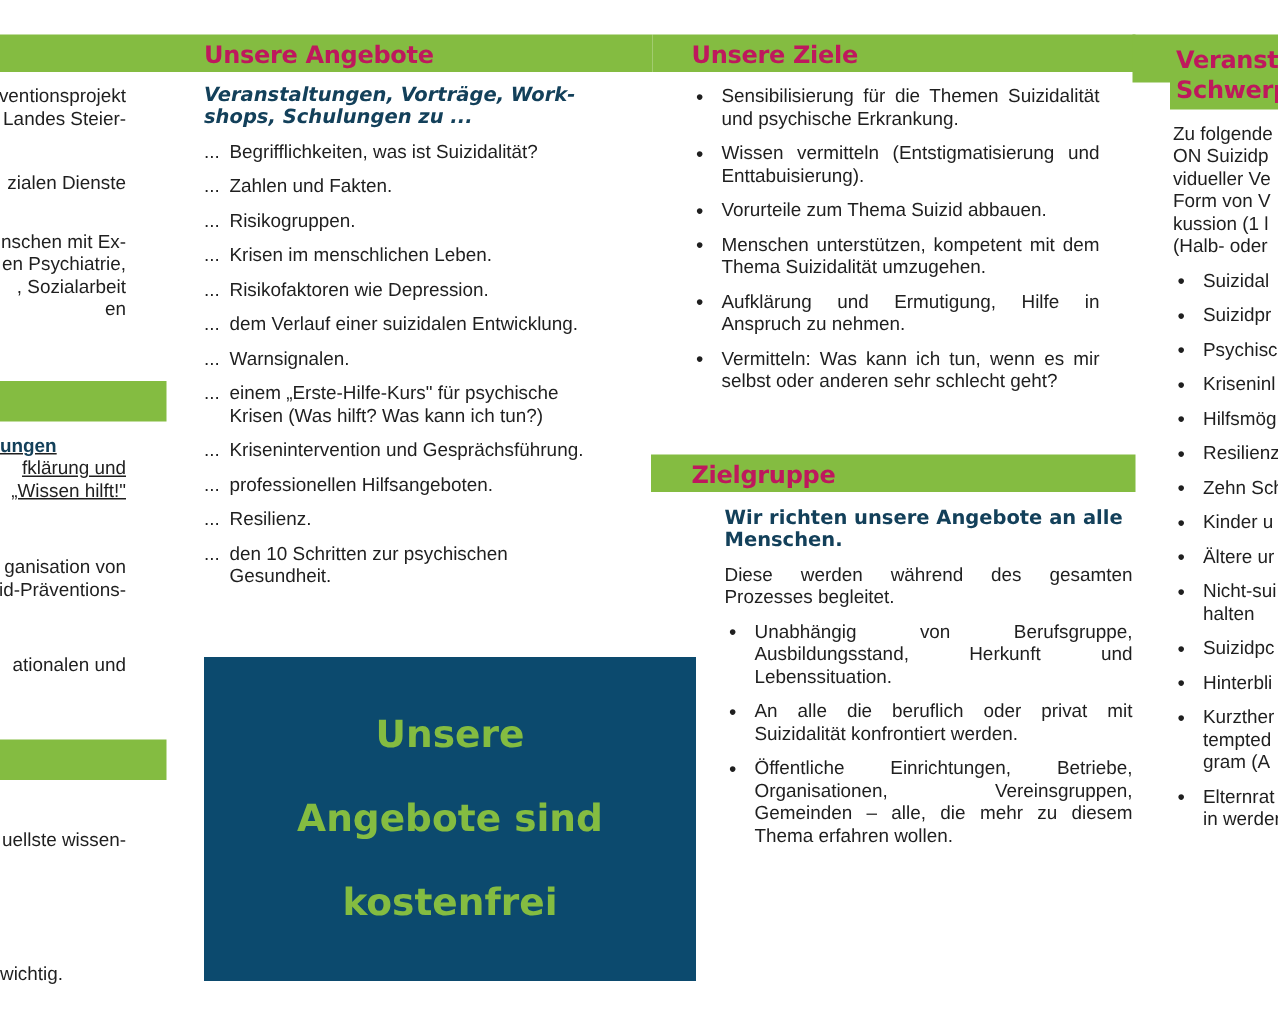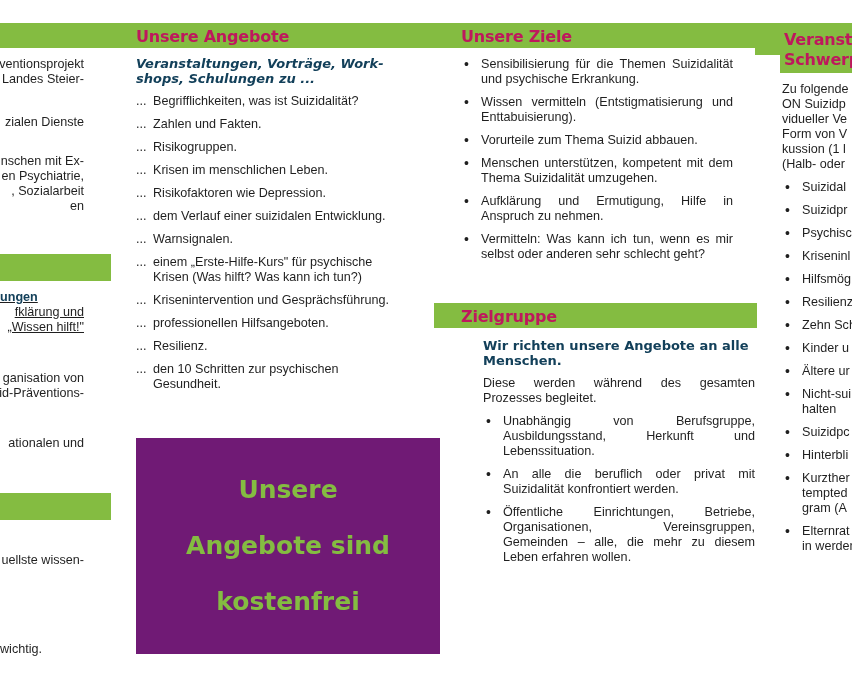--- a/index.html
+++ b/index.html
@@ -15,21 +15,21 @@
   .sub-head { font-family: "DejaVu Sans", sans-serif; font-weight: bold; color: #13405a; font-size: 13px; line-height: 15px; margin-bottom: 8px; }
 
   .dot-list { list-style: none; }
   .dot-list li { position: relative; padding-left: 20px; margin-bottom: 8px; }
   .dot-list li::before { content: "•"; position: absolute; left: 3px; top: 0; font-size: 14px; }
 
   .ell-list { list-style: none; }
   .ell-list li { position: relative; padding-left: 17px; margin-bottom: 8px; }
   .ell-list li .ell { position: absolute; left: 0; top: 0; }
 
-  .promo-box { position: absolute; left: 136px; top: 438px; width: 304px; height: 216px; background: #701a75; display: flex; flex-direction: column; align-items: center; justify-content: center; }
+  .promo-box { position: absolute; left: 136px; top: 438px; width: 328px; height: 216px; background: #0c4a6e; display: flex; flex-direction: column; align-items: center; justify-content: center; }
   .promo-line { color: #84bc41; font-family: "DejaVu Sans", sans-serif; font-weight: bold; font-size: 25px; line-height: 56px; white-space: nowrap; }
 </style>
 </head>
 <body>
 
 <div class="green-bar" style="left:0; top:23px; width:435px; height:25px;"></div>
 <div class="green-bar" style="left:435px; top:23px; width:322px; height:25px;"></div>
 <div class="green-bar" style="left:755px; top:23px; width:25px; height:32px;"></div>
 <div class="green-bar" style="left:780px; top:23px; width:72px; height:50px;"></div>
 
@@ -111,21 +111,21 @@
 
 <div class="green-bar" style="left:434px; top:303px; width:323px; height:25px;"></div>
 <div class="bar-title" style="left:461px; top:307px;">Zielgruppe</div>
 
 <div class="col justify" style="left:483px; top:338px; width:272px;">
   <div class="sub-head" style="text-align:left;">Wir richten unsere Angebote an alle Menschen.</div>
   <div class="para">Diese werden während des gesamten Prozesses begleitet.</div>
   <ul class="dot-list">
     <li>Unabhängig von Berufsgruppe, Ausbildungsstand, Herkunft und Lebenssituation.</li>
     <li>An alle die beruflich oder privat mit Suizidalität konfrontiert werden.</li>
-    <li>Öffentliche Einrichtungen, Betriebe, Organisationen, Vereinsgruppen, Gemeinden – alle, die mehr zu diesem Leben erfahren wollen.</li>
+    <li>Öffentliche Einrichtungen, Betriebe, Organisationen, Vereinsgruppen, Gemeinden – alle, die mehr zu diesem Thema erfahren wollen.</li>
   </ul>
 </div>
 
 <div style="position:absolute; left:782px; top:82px; width:70px; height:596px; overflow:hidden; font-size:12.6px; line-height:15px; white-space:nowrap;">
   <div style="margin-bottom:8px;">
     <div>Zu folgende</div>
     <div>ON Suizidp</div>
     <div>vidueller Ve</div>
     <div>Form von V</div>
     <div>kussion (1 l</div>

